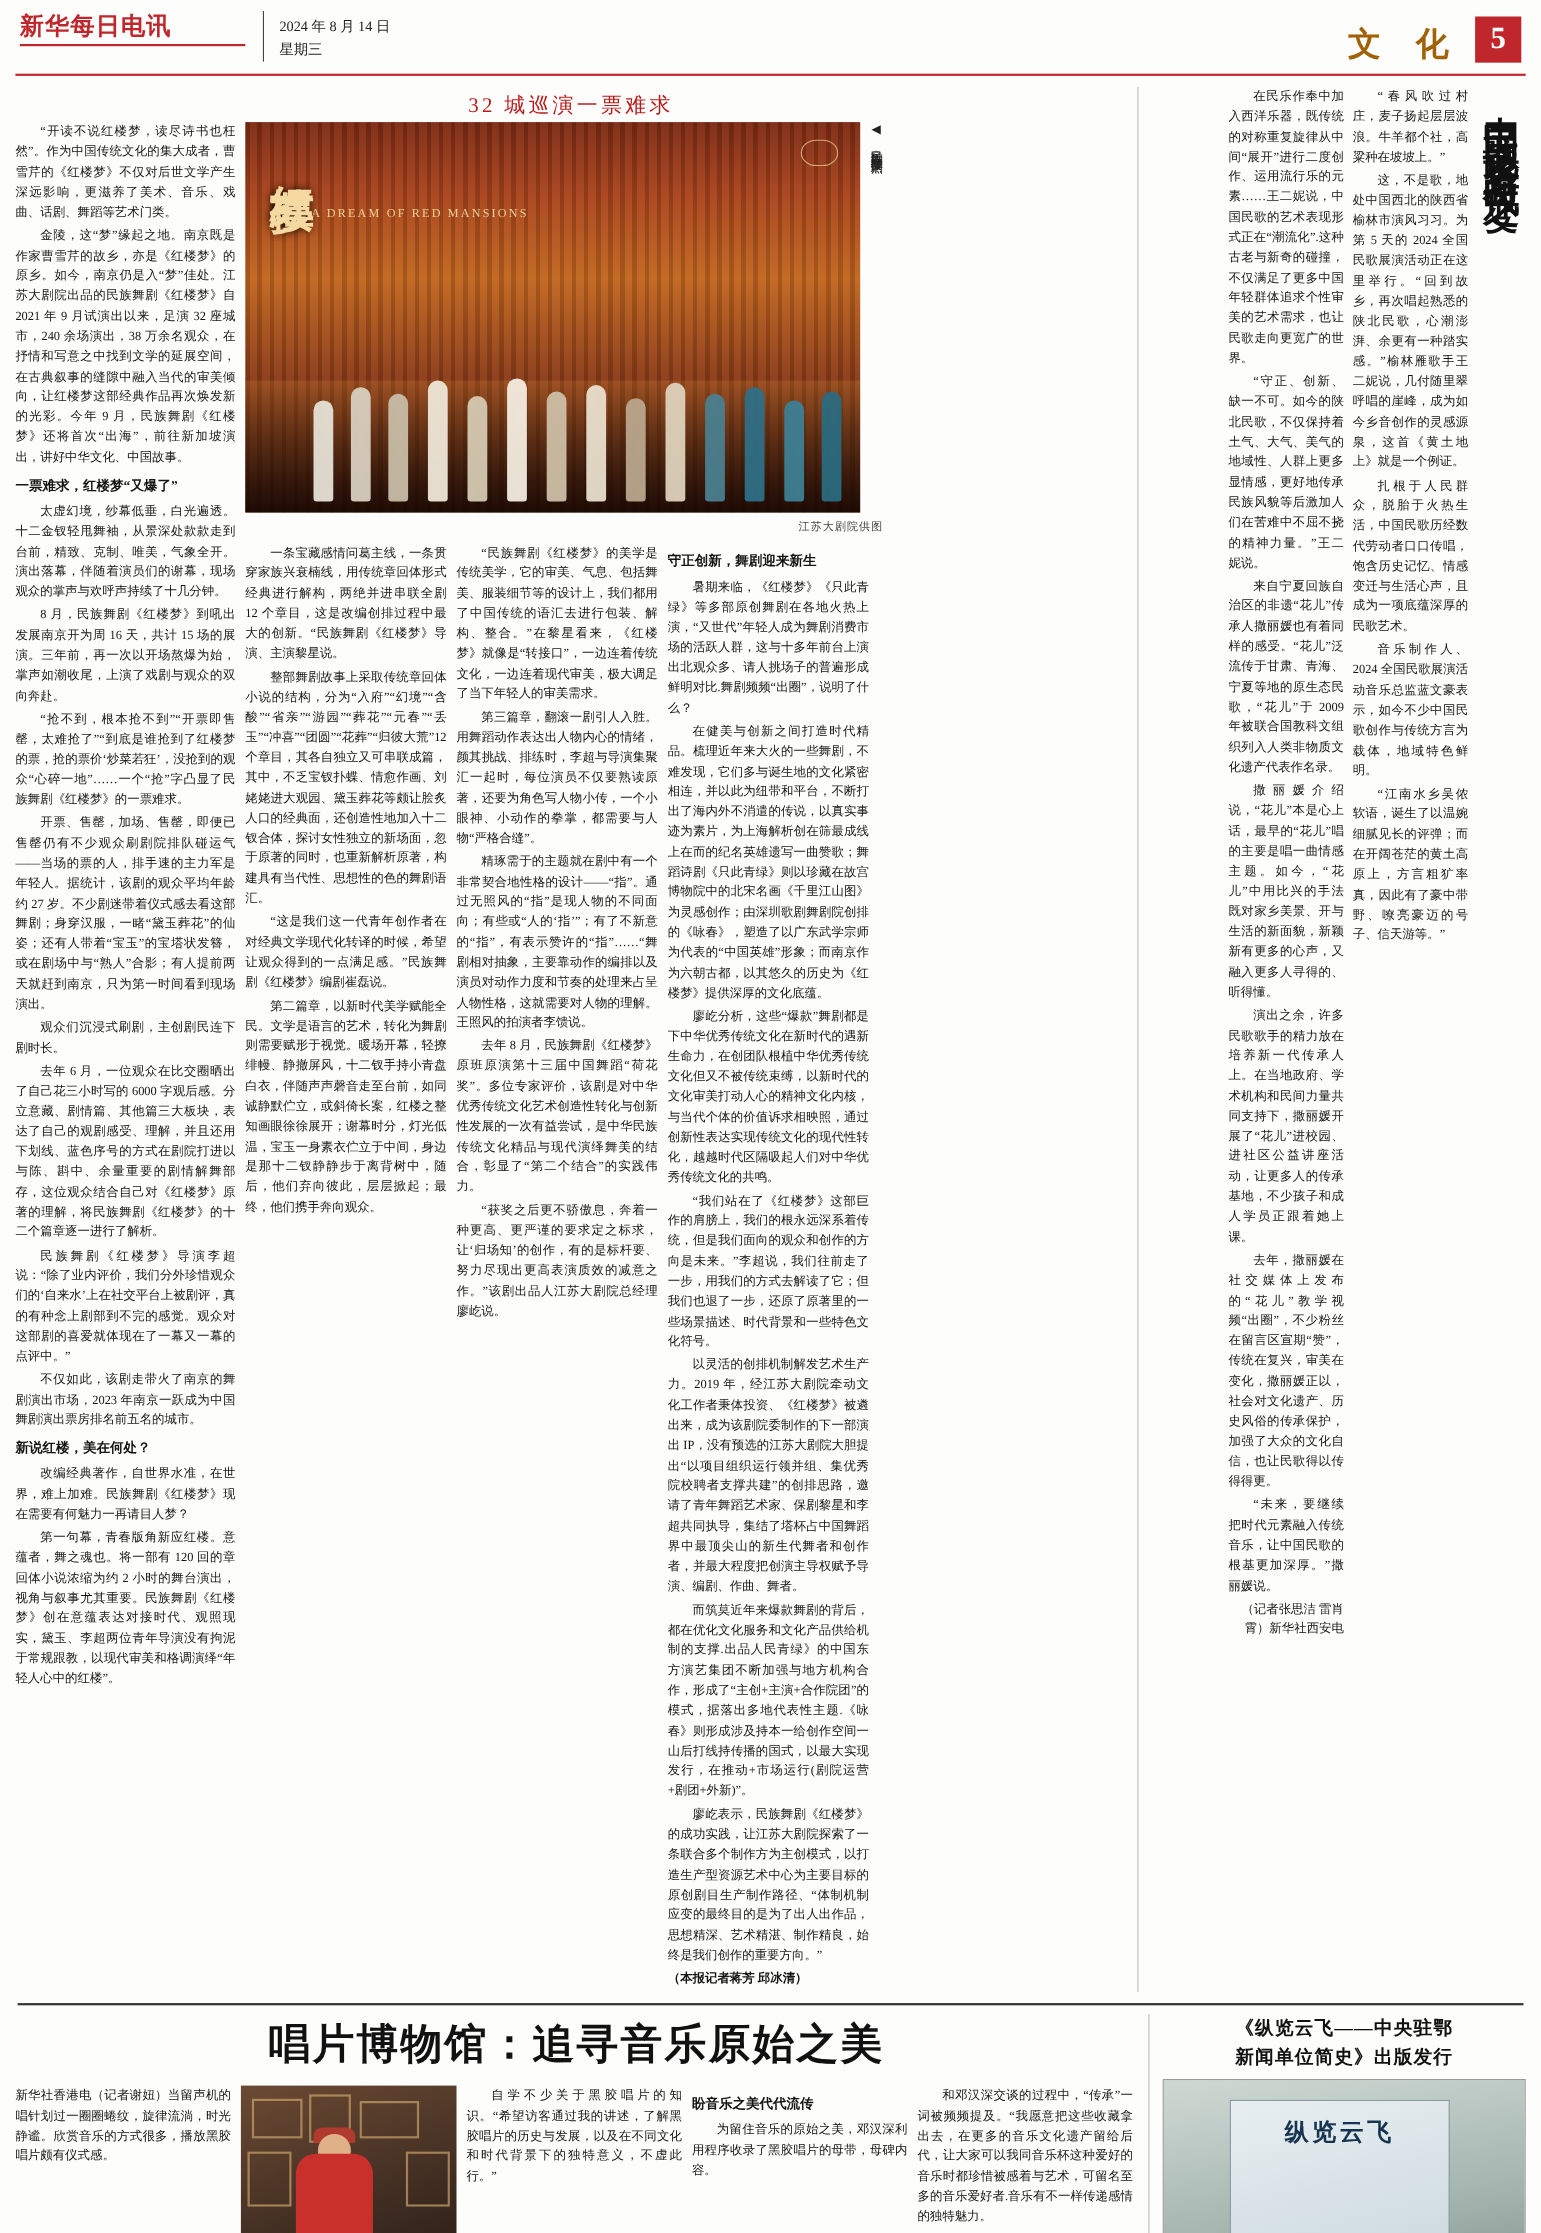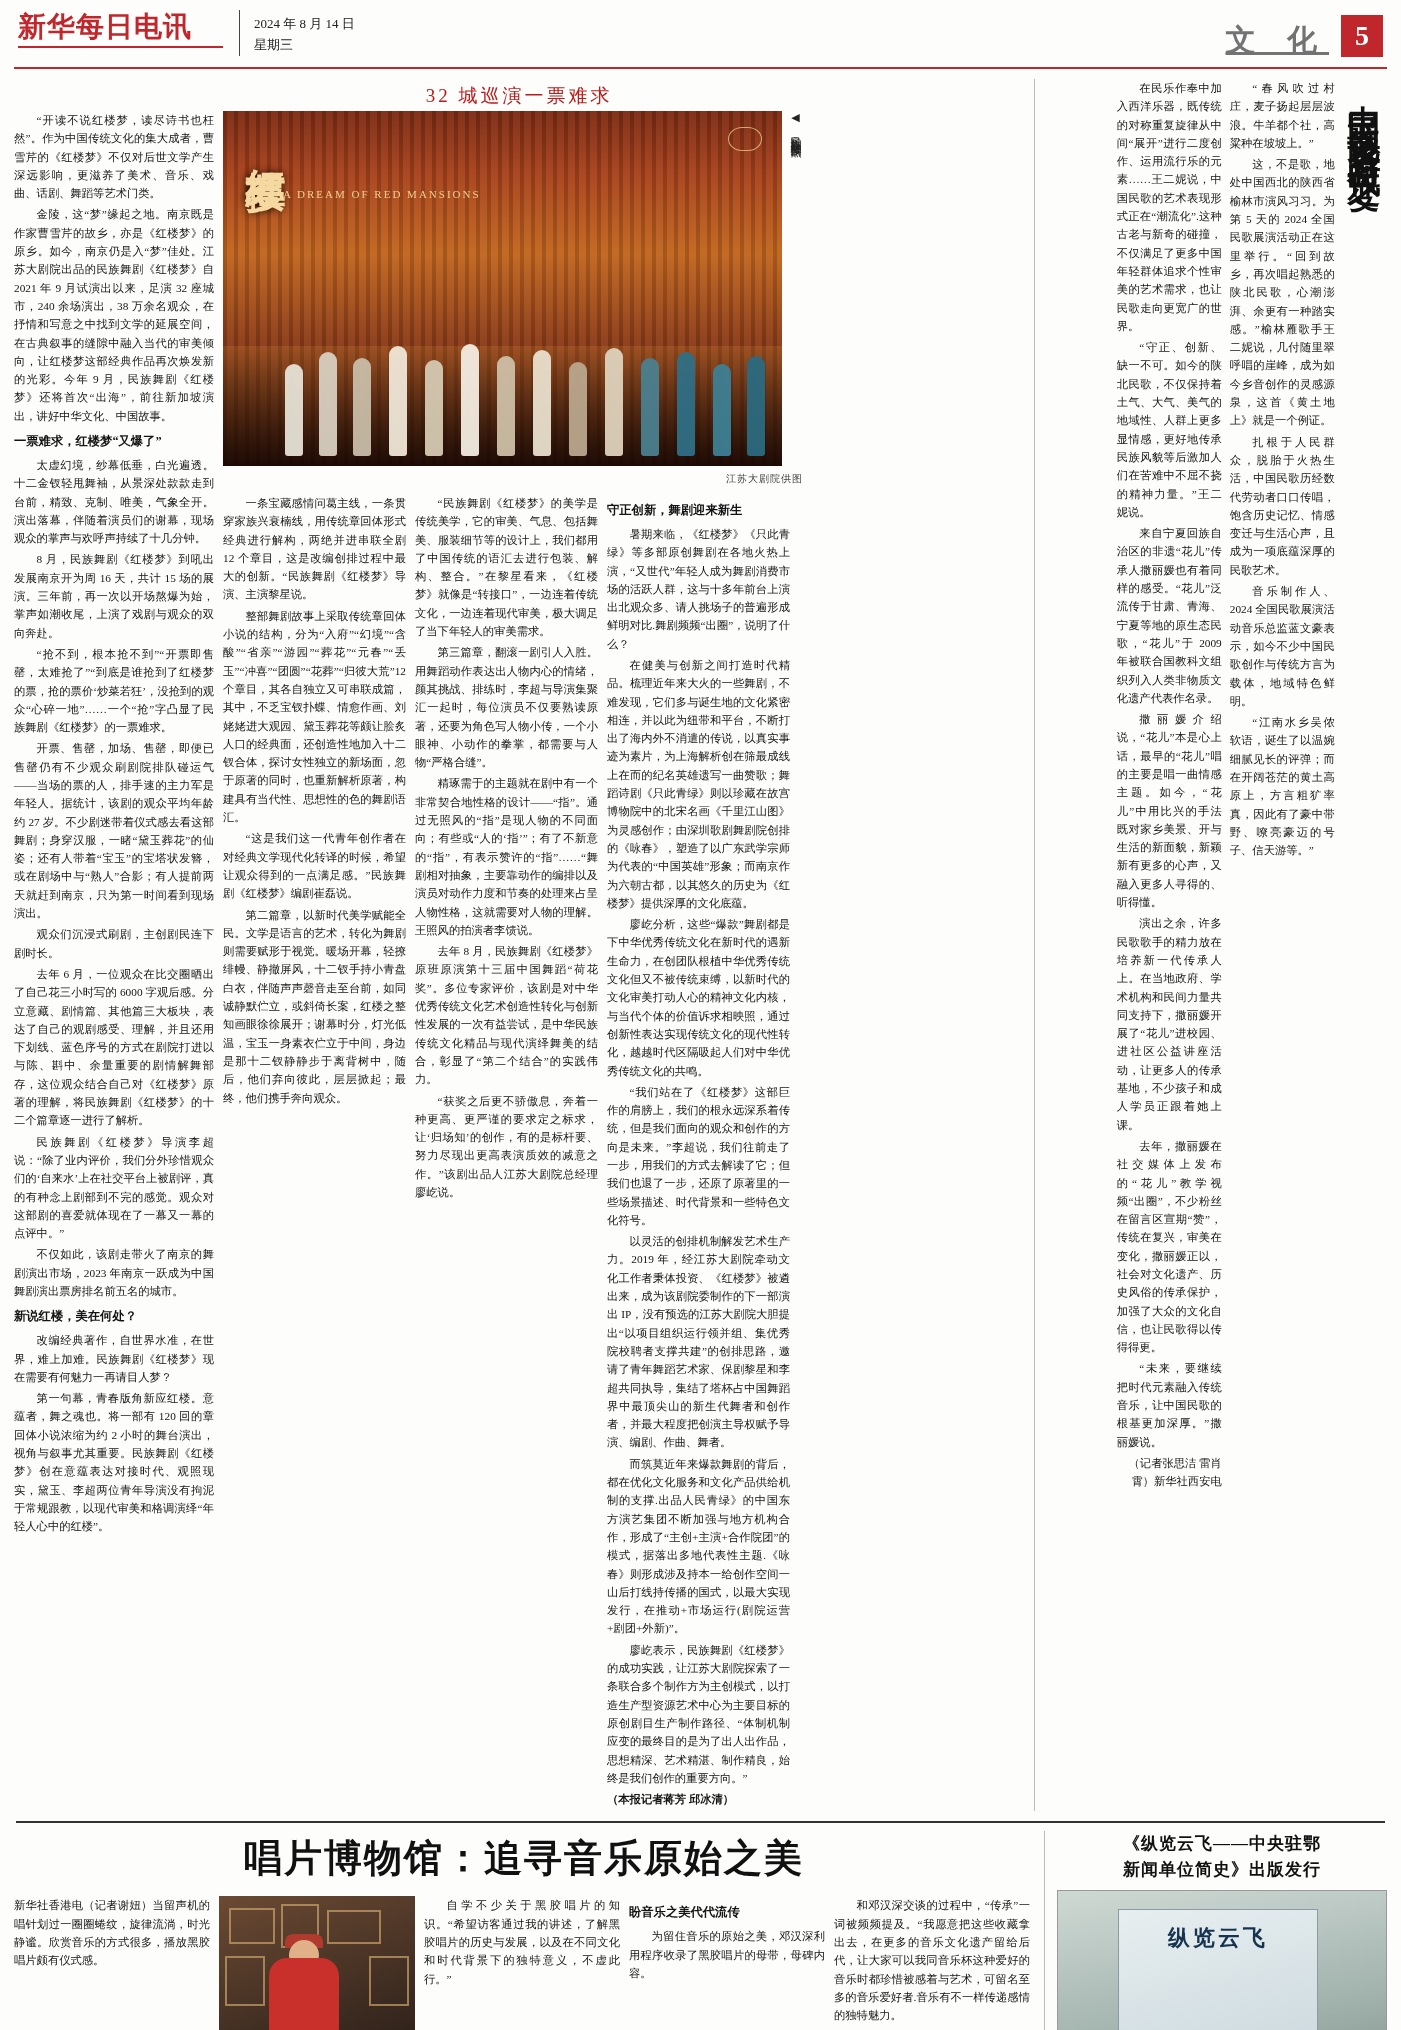--- a/index.html
+++ b/index.html
@@ -12,28 +12,28 @@
     position:relative;
     overflow:hidden;
   }
   .page { width:1401px; height:2030px; position:relative; padding:0 14px; }
 
   
   .masthead { display:flex; align-items:flex-start; padding:10px 4px 6px 4px; border-bottom:2px solid #c0272d; position:relative; }
   .logo-box { width:215px; }
   .logo-text {
     font-family:"Liberation Serif", serif;
-    font-weight:bold; font-size:28px; letter-spacing:1px; color:#c0272d;
+    font-weight:bold; font-size:22px; letter-spacing:1px; color:#c0272d;
     border:0; padding:2px 0 3px 0; line-height:1.05;
     white-space:nowrap;
   }
   .logo-underline { border-bottom:2px solid #c0272d; width:205px; margin-top:2px;}
   .date-box { border-left:1px solid #444; padding-left:14px; margin-left:6px; font-size:13px; line-height:1.6; color:#222; padding-top:4px;}
   .mast-spacer { flex:1; }
-  .section-name { font-size:30px; font-weight:bold; letter-spacing:12px; color:#737373; padding-top:10px;text-decoration:underline; }
+  .section-name { font-size:30px; font-weight:bold; letter-spacing:12px; color:#a16207; padding-top:10px; }
   .page-num {
     width:42px;height:42px;background:#c0272d;color:#fff;font-size:28px;font-weight:bold;
     display:flex;align-items:center;justify-content:center;margin-left:12px;margin-top:5px;
   }
 
   
   .col-text { font-size:11.3px; line-height:1.62; text-align:justify; text-justify:inter-ideograph; color:#141414; }
   .col-text p { margin:0 0 3px 0; text-indent:2em; }
   .subhead { font-weight:bold; font-size:12.3px; margin:7px 0 4px 0; text-indent:0; }
 

